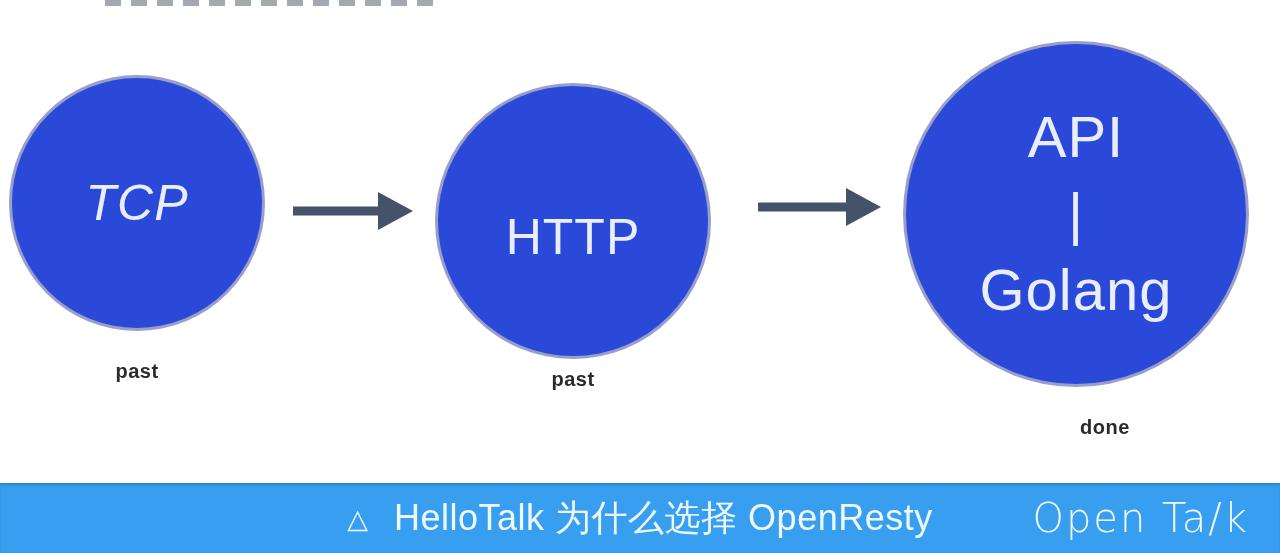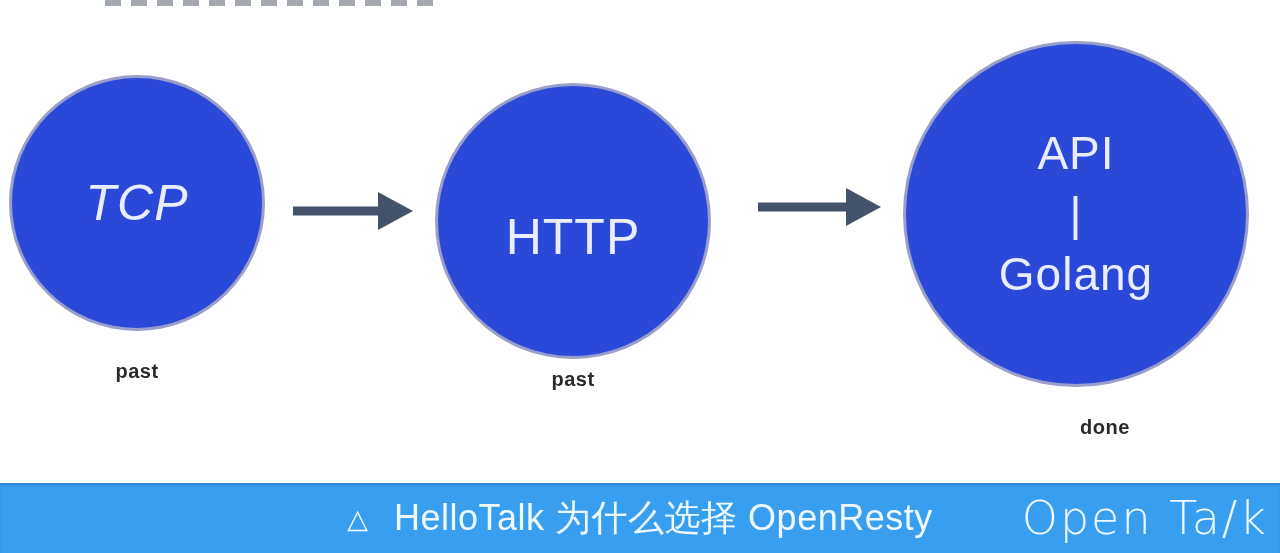--- a/index.html
+++ b/index.html
@@ -38,21 +38,21 @@
     color: var(--circle-text, #e8eeff);
     font-weight: 300;
     letter-spacing: 1px;
   }
   .circle-tcp     { left: 12px;  top: 78px; width: 250px; height: 250px; font-style: italic; }
   .circle-http    { left: 438px; top: 86px; width: 270px; height: 270px; }
   .circle-gateway { left: 906px; top: 44px; width: 340px; height: 340px; }
 
   .circle-tcp .circle-text     { font-size: 50px; }
   .circle-http .circle-text    { font-size: 50px; line-height: 1.3; margin-top: 32px; }
-  .circle-gateway .circle-text { font-size: 46px; line-height: 1.32; }
+  .circle-gateway .circle-text { font-size: 58px; line-height: 1.32; }
   .circle-text .line { display: block; }
 
   .node-label {
     position: absolute;
     color: var(--label-dark, #2b2b2b);
     font-size: 20px;
     font-weight: 700;
     text-align: center;
     letter-spacing: .5px;
   }
@@ -81,27 +81,27 @@
     transform: translateX(-50%);
     display: flex;
     align-items: center;
     gap: 26px;
     white-space: nowrap;
   }
   .footer-bullet { font-size: 27px; line-height: 1; padding-top: 2px; }
   .footer-title  { font-size: 36px; font-weight: 400; letter-spacing: .5px; text-align: center; }
   .footer-logo {
     position: absolute;
-    right: 12px;
+    right: 31px;
     top: 0;
     height: 100%;
     display: flex;
     align-items: center;
     font-family: "DejaVu Sans", sans-serif;
-    font-size: 46px;
+    font-size: 40px;
     font-weight: 300;
     font-stretch: condensed;
     letter-spacing: 2px;
     white-space: nowrap;
   }
 </style>
 </head>
 <body>
 
 <div class="stage">

